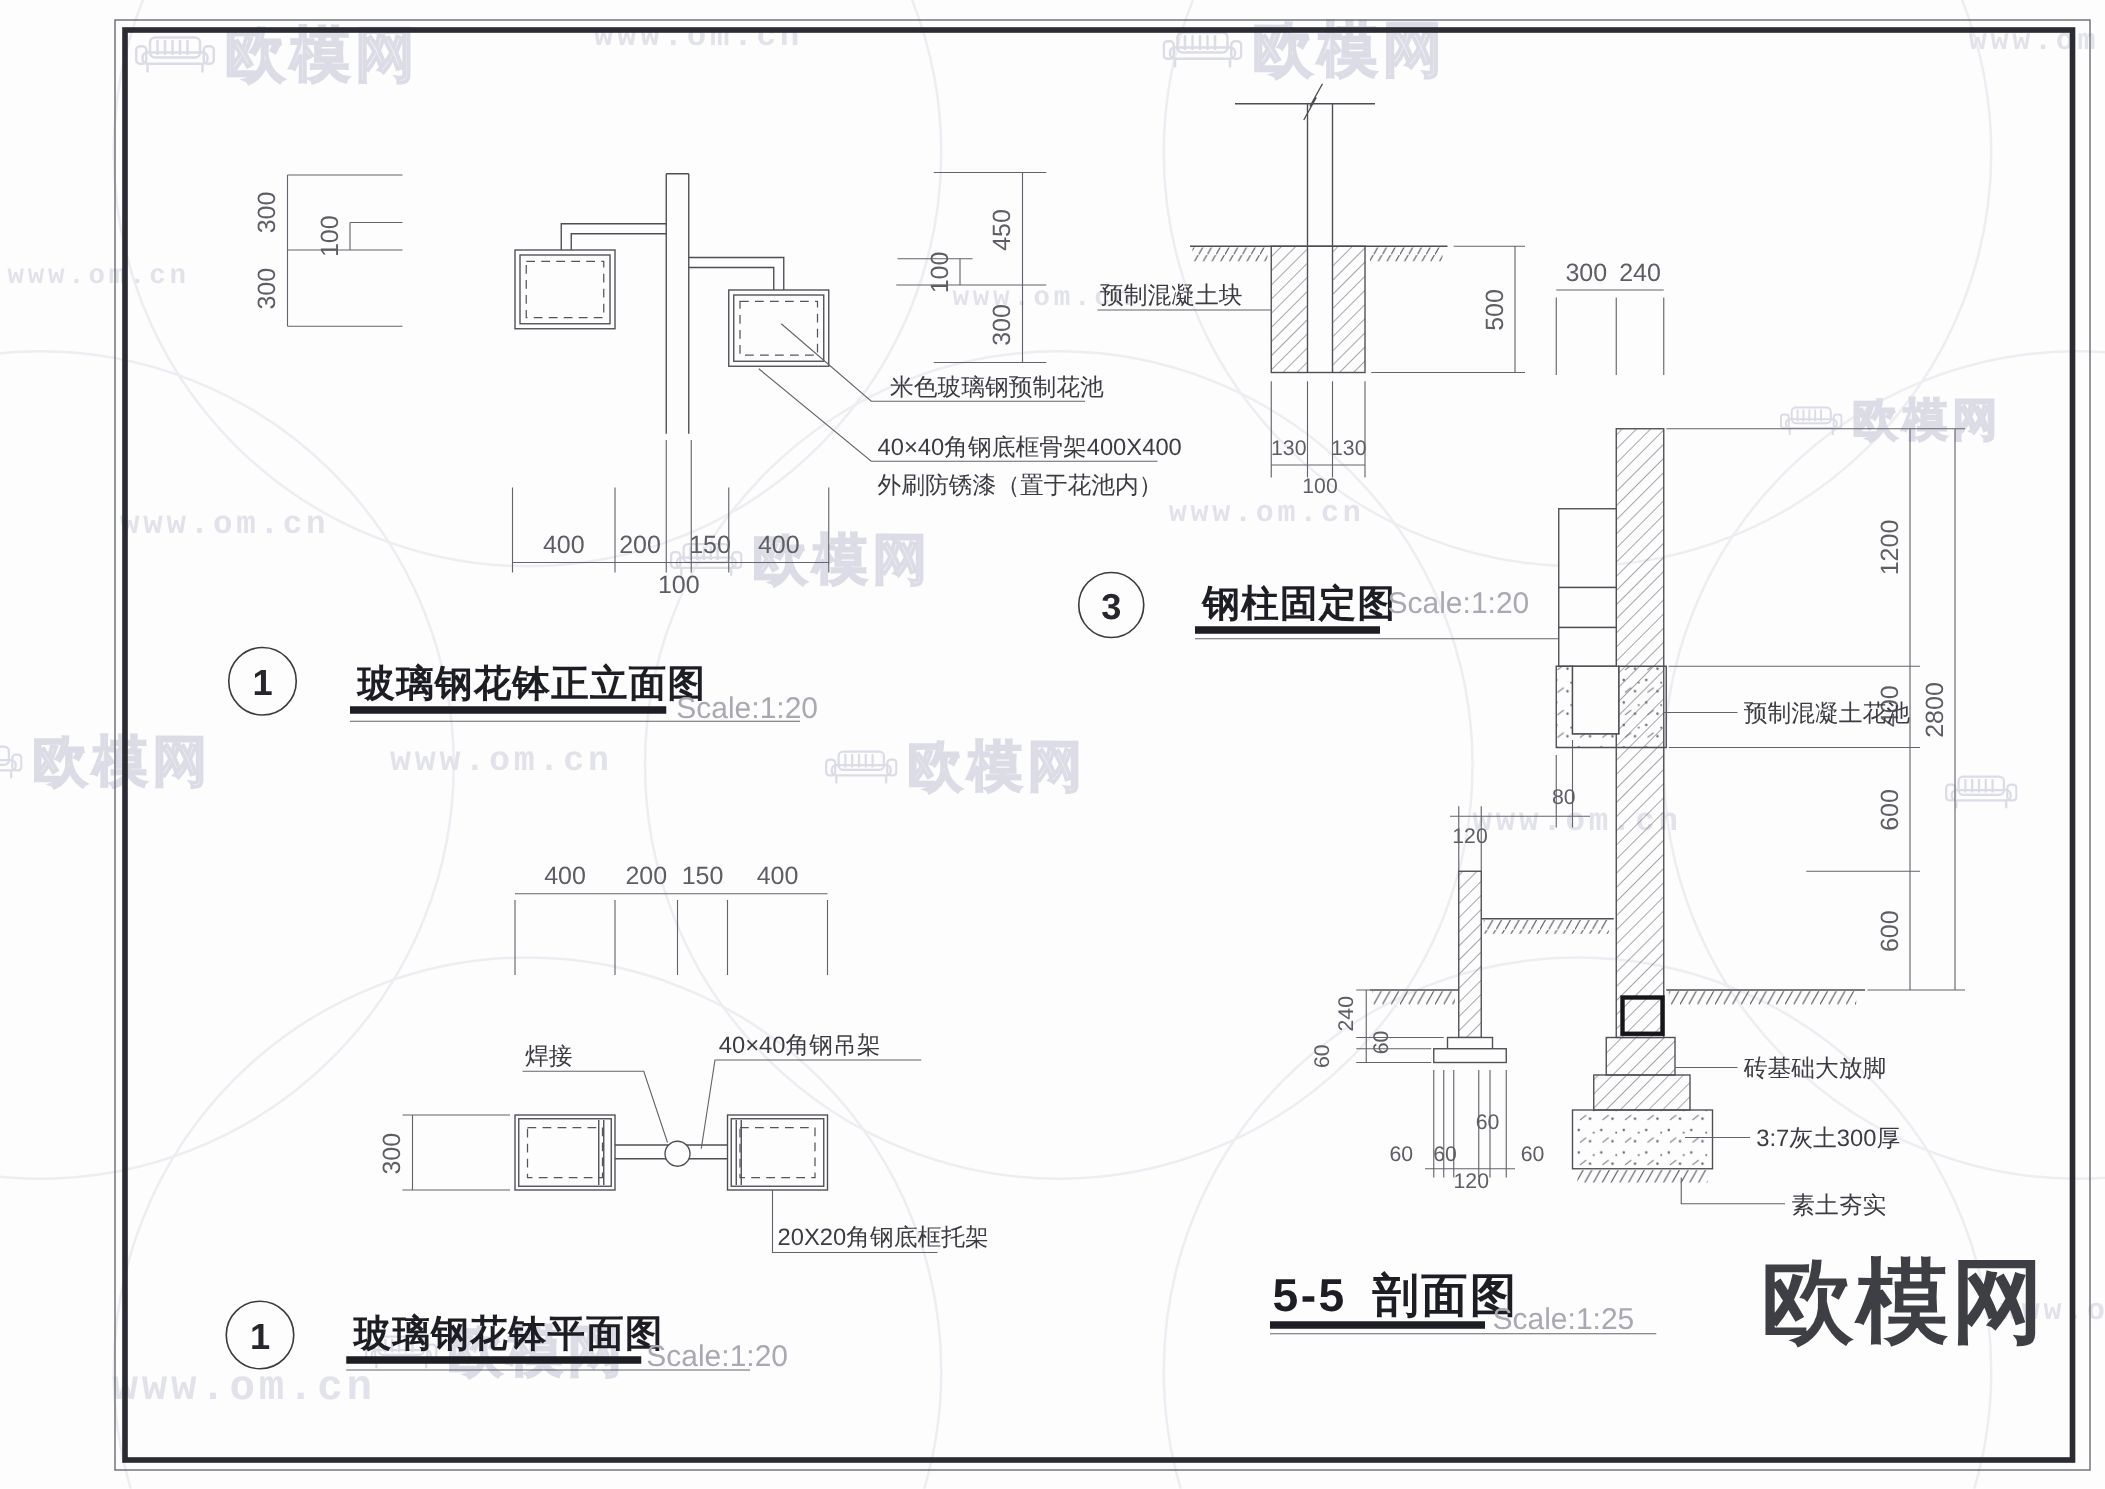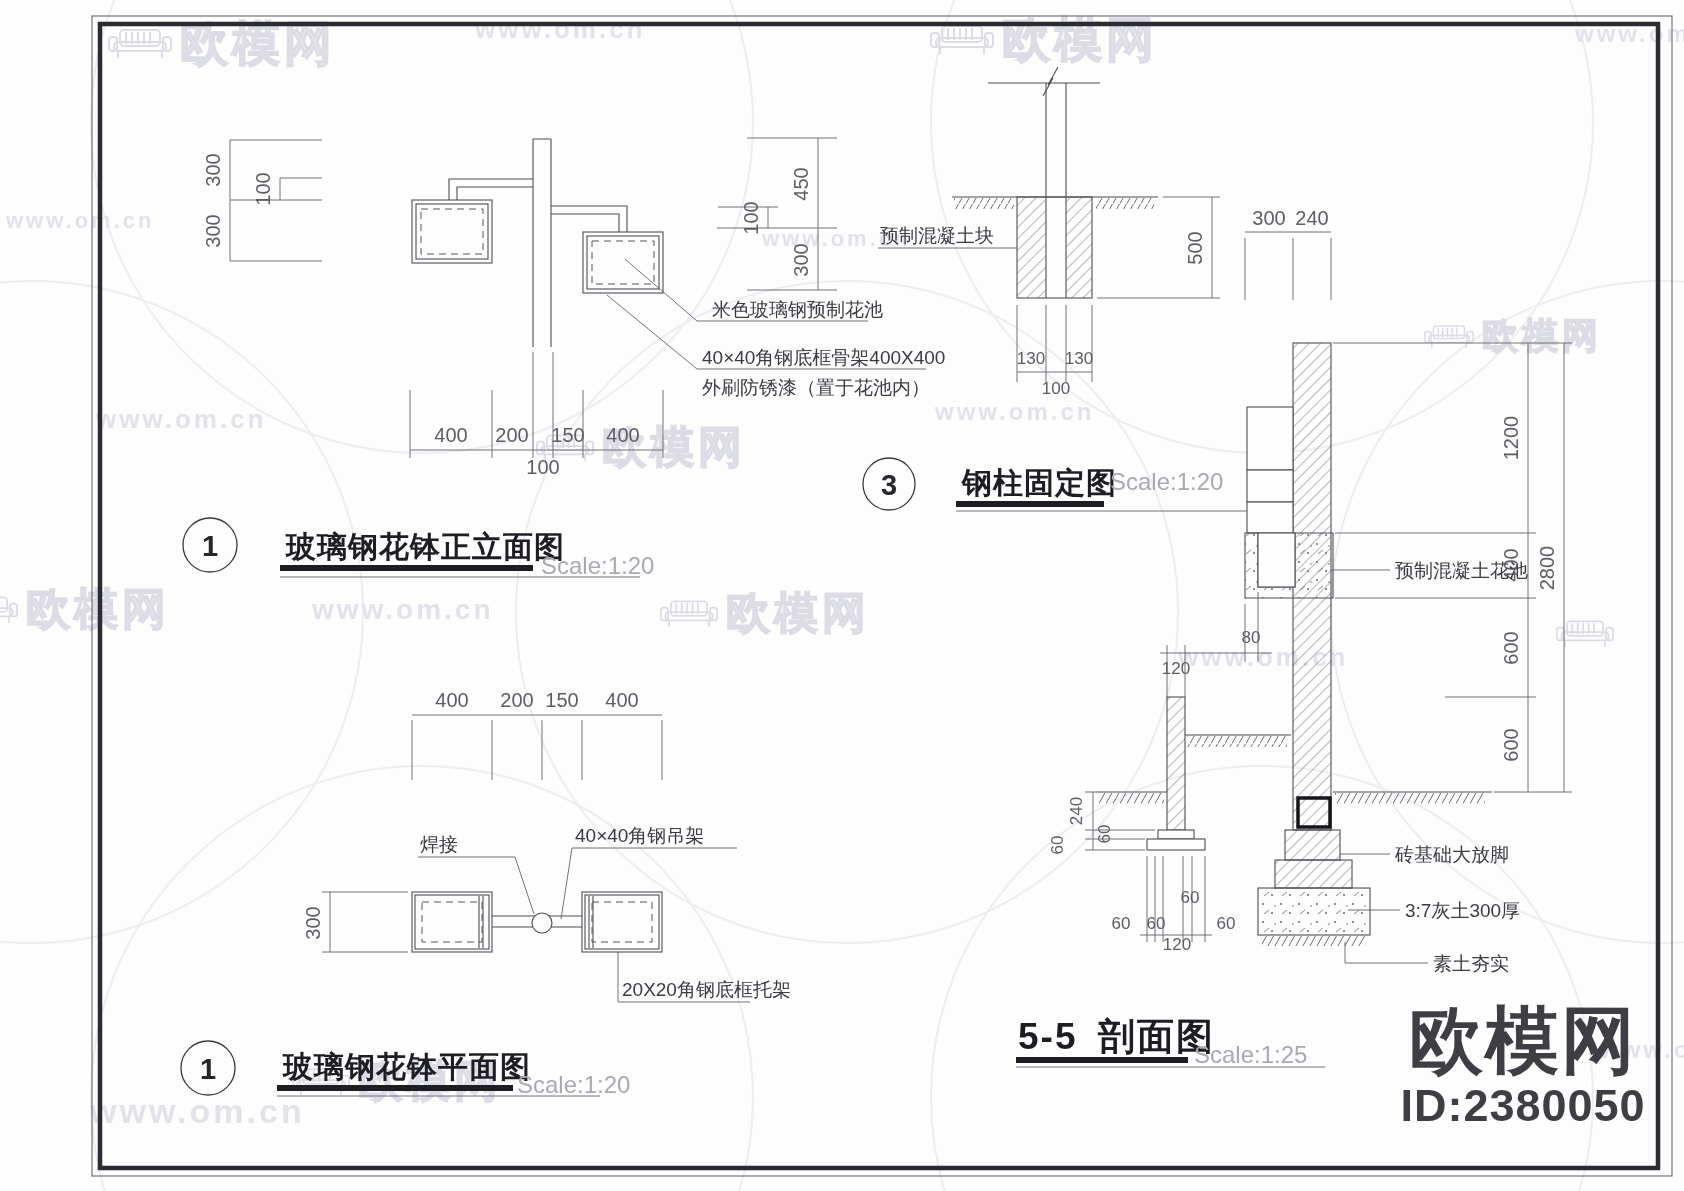--- a/index.html
+++ b/index.html
@@ -1,20 +1,20 @@
 <!DOCTYPE html>
 <html><head>
 <meta charset="utf-8">
 <style>
   html,body{margin:0;padding:0;background:#fff;}
   .page{position:relative;width:1684px;height:1191px;background:#fdfdfe;overflow:hidden;
         font-family:"Liberation Sans",sans-serif;}
   
   .wm-circle{position:absolute;width:660px;height:660px;border:2.5px solid #ededf2;border-radius:50%;}
-  .wm-url{position:absolute;color:#e2e2ea;font-weight:bold;letter-spacing:3px;white-space:nowrap;}
+  .wm-url{position:absolute;color:#e2e2ea;font-weight:bold;letter-spacing:3px;white-space:nowrap;font-family:Liberation Mono, monospace;}
   .wm-brand{position:absolute;display:flex;align-items:center;gap:8px;white-space:nowrap;}
   .wm-brand .bt{font-weight:bold;color:#f5f5f9;-webkit-text-stroke:1.6px #dcdce6;letter-spacing:4px;}
   .sofa{flex:0 0 auto;}
   .sofa line,.sofa rect{stroke:#dcdce6;stroke-width:2;fill:none;}
   
   svg.cad{position:absolute;left:0;top:0;}
   svg.cad text{font-family:"Liberation Sans",sans-serif;}
   .ln{stroke:#4e4e55;stroke-width:1.1;fill:none;}
   .lnw{stroke:#4e4e55;stroke-width:1.1;fill:#fdfdfe;}
   .dash{stroke:#55555c;stroke-width:1;fill:none;stroke-dasharray:7 5;}
@@ -488,16 +488,15 @@
         <text class="tt2" x="1098" y="1049">剖面图</text>
         <rect class="thk" x="1016" y="1057" width="172" height="6"></rect>
         <line class="dim" x1="1016" y1="1067" x2="1325" y2="1067"></line>
         <text class="sc" x="1194" y="1063">Scale:1:25</text>
       </g>
     </g>
   </svg>
 
   <div class="logo">
     <div class="big">欧模网</div>
-    <div class="id">ID:2380050</div>
   </div>
 
 </div>
 
 </body></html>

